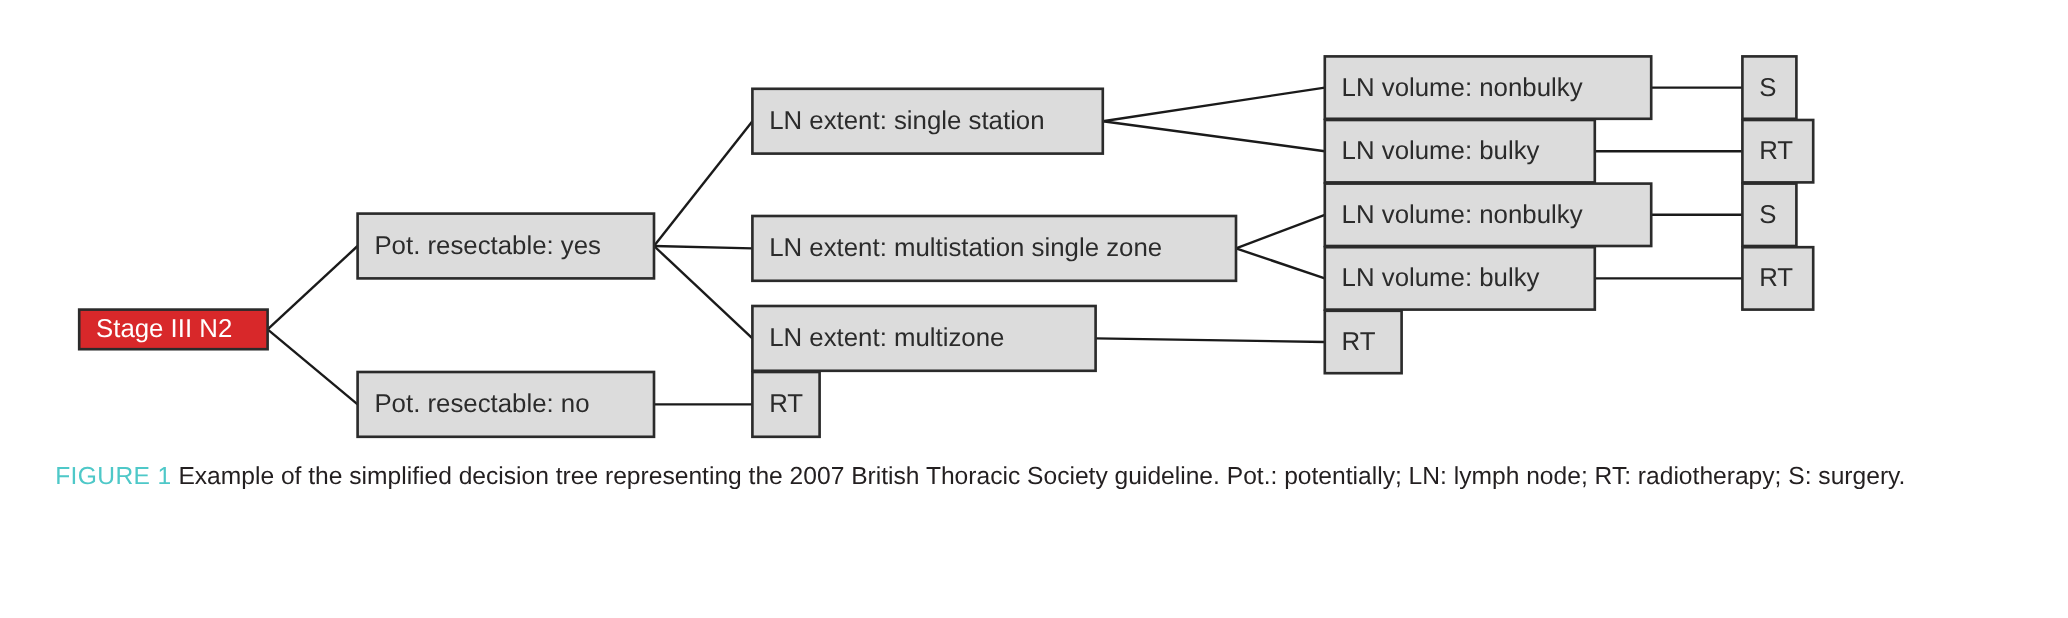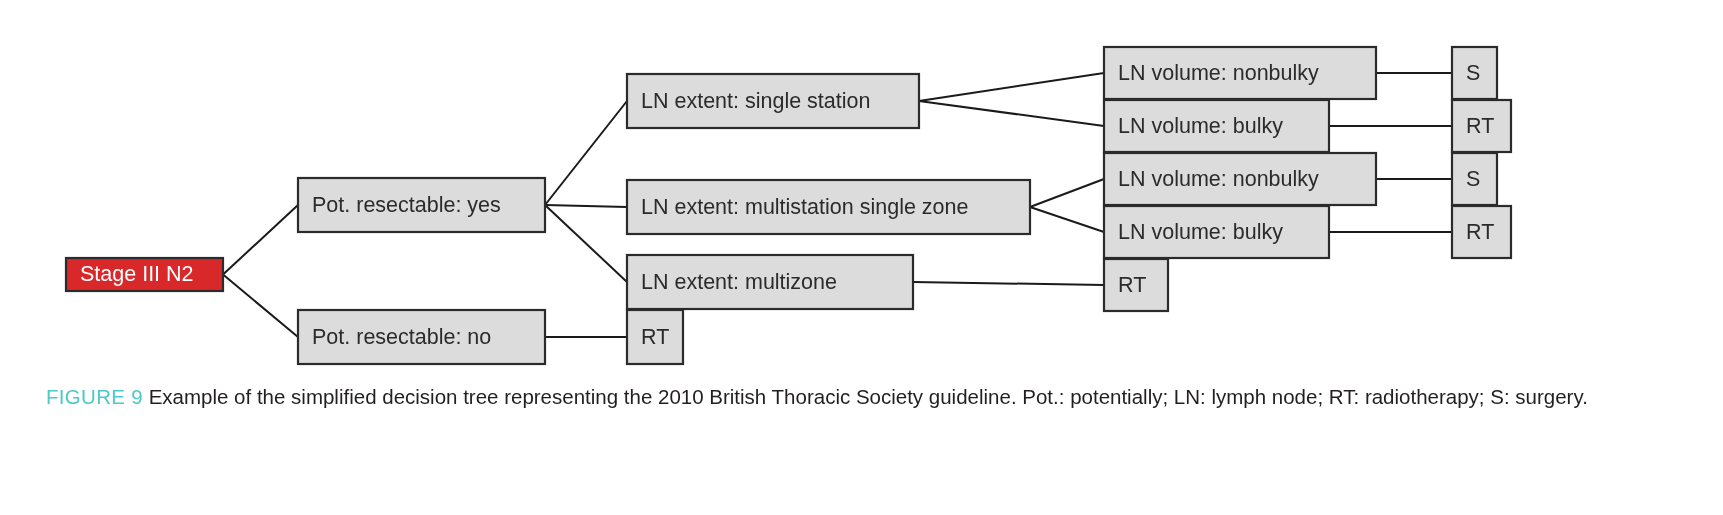--- a/index.html
+++ b/index.html
@@ -154,16 +154,16 @@
           <text x="1466" y="180" class="node-label">S</text>
         </g>
         <g>
           <rect x="1452" y="206" width="59" height="52" class="node-rect"></rect>
           <text x="1466" y="233" class="node-label">RT</text>
         </g>
       </g>
   </svg>
 
   <div id="caption">
-    <span class="fig-label">FIGURE 9</span><span class="fig-text"> Example of the simplified decision tree representing the 2010 British Thoracic Society guideline. Pot.: potentially; LN: lymph node; RT: radiotherapy; S: surgery.</span>
+    <span class="fig-label">FIGURE 1</span><span class="fig-text"> Example of the simplified decision tree representing the 2007 British Thoracic Society guideline. Pot.: potentially; LN: lymph node; RT: radiotherapy; S: surgery.</span>
   </div>
 
 </div>
 
 </body></html>

